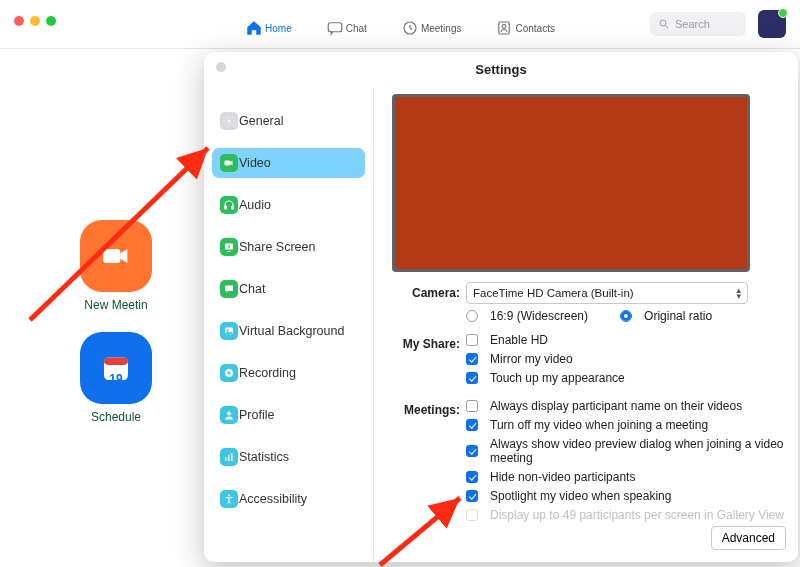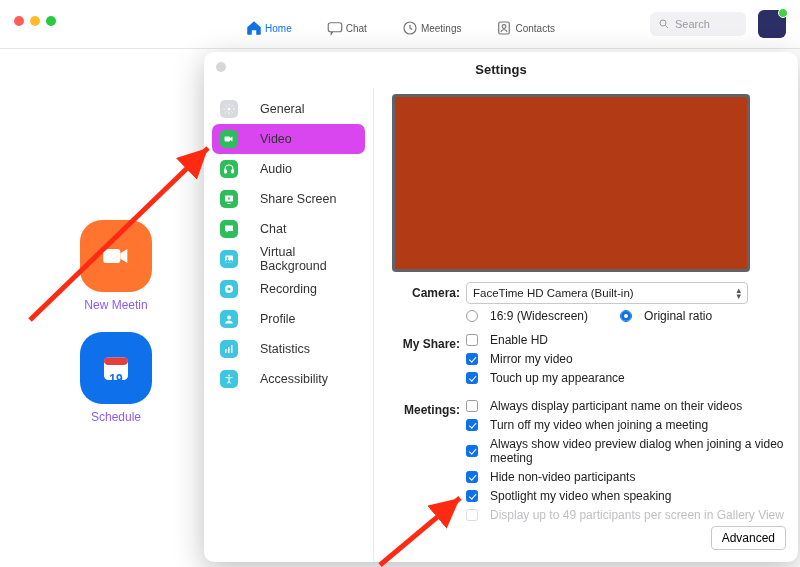--- a/index.html
+++ b/index.html
@@ -17,29 +17,29 @@
   .toolitem.active { color:#0e71eb; }
   .toolitem .ticon { width:18px; height:18px; }
   .search { position:absolute; right:54px; top:12px; width:96px; height:24px; background:#f1f1f3; border-radius:6px; display:flex; align-items:center; padding:0 8px; font-size:11px; color:#9a9a9f; gap:5px; }
   .avatar { position:absolute; right:14px; top:10px; width:28px; height:28px; border-radius:6px; background:#2b2f66; }
   .avatar::after { content:""; position:absolute; width:8px; height:8px; background:#41d141; border:1.5px solid #fff; border-radius:50%; top:-2px; right:-2px; }
   .divider-top { position:absolute; top:48px; left:0; right:0; height:1px; background:#e6e6e8; }
   
   .qa { position:absolute; width:72px; height:72px; border-radius:22px; display:flex; align-items:center; justify-content:center; }
   .qa.orange { background:#ff742e; top:220px; left:80px; }
   .qa.blue { background:#0e71eb; top:332px; left:80px; }
-  .qalabel { position:absolute; font-size:12px; color:#8b5cf6; text-align:center; width:80px; }
+  .qalabel { position:absolute; font-size:12px; color:#14532d; text-align:center; width:80px; }
   
   .modal { position:absolute; left:204px; top:52px; width:594px; height:510px; background:#fff; border-radius:10px; box-shadow:0 8px 30px rgba(0,0,0,0.25); overflow:hidden; }
   .modal-close { position:absolute; top:10px; left:12px; width:10px; height:10px; border-radius:50%; background:#d7d7d9; }
   .modal-title { position:absolute; top:10px; left:0; right:0; text-align:center; font-size:13px; font-weight:600; color:#222; }
   .modal-body { position:absolute; top:36px; left:0; right:0; bottom:0; display:flex; }
   .side { width:170px; border-right:1px solid #e8e8ea; padding:6px 8px; }
-  .sideitem { display:flex; align-items:center; gap:22px; height:30px; padding:0 8px; border-radius:7px; font-size:12.5px; color:#333; cursor:pointer; }
-  .sideitem.active { background:#d946ef; }
+  .sideitem { display:flex; align-items:center; gap:1px; height:30px; padding:0 8px; border-radius:7px; font-size:12.5px; color:#333; cursor:pointer;margin-top:12px; }
+  .sideitem.active { background:#7dd3fc; }
   .sicon { width:18px; height:18px; border-radius:5px; flex-shrink:0; display:flex; align-items:center; justify-content:center; }
   .content { flex:1; padding:6px 10px 14px 16px; position:relative; overflow:visible; }
   .preview-wrap { width:358px; height:178px; background:#5f6368; border-radius:4px; padding:3px; margin-left:2px; }
   .preview { width:100%; height:100%; background:#b23a15; border-radius:2px; }
   .row { display:flex; align-items:flex-start; font-size:12px; color:#222; margin-top:10px; }
   .row .label { width:76px; text-align:right; font-weight:600; padding-top:4px; padding-right:6px; font-size:12px; }
   .row .body { flex:1; }
   .camselect { width:282px; height:22px; border:1px solid #c9c9cc; border-radius:4px; font-size:11.5px; padding:0 6px; background:#fff; display:flex; align-items:center; justify-content:space-between; cursor:pointer; }
   .camselect .chev { font-size:9px; color:#555; line-height:1; display:flex; flex-direction:column; }
   .radios, .chk { display:flex; align-items:center; gap:12px; font-size:12px; margin-top:5px; }

